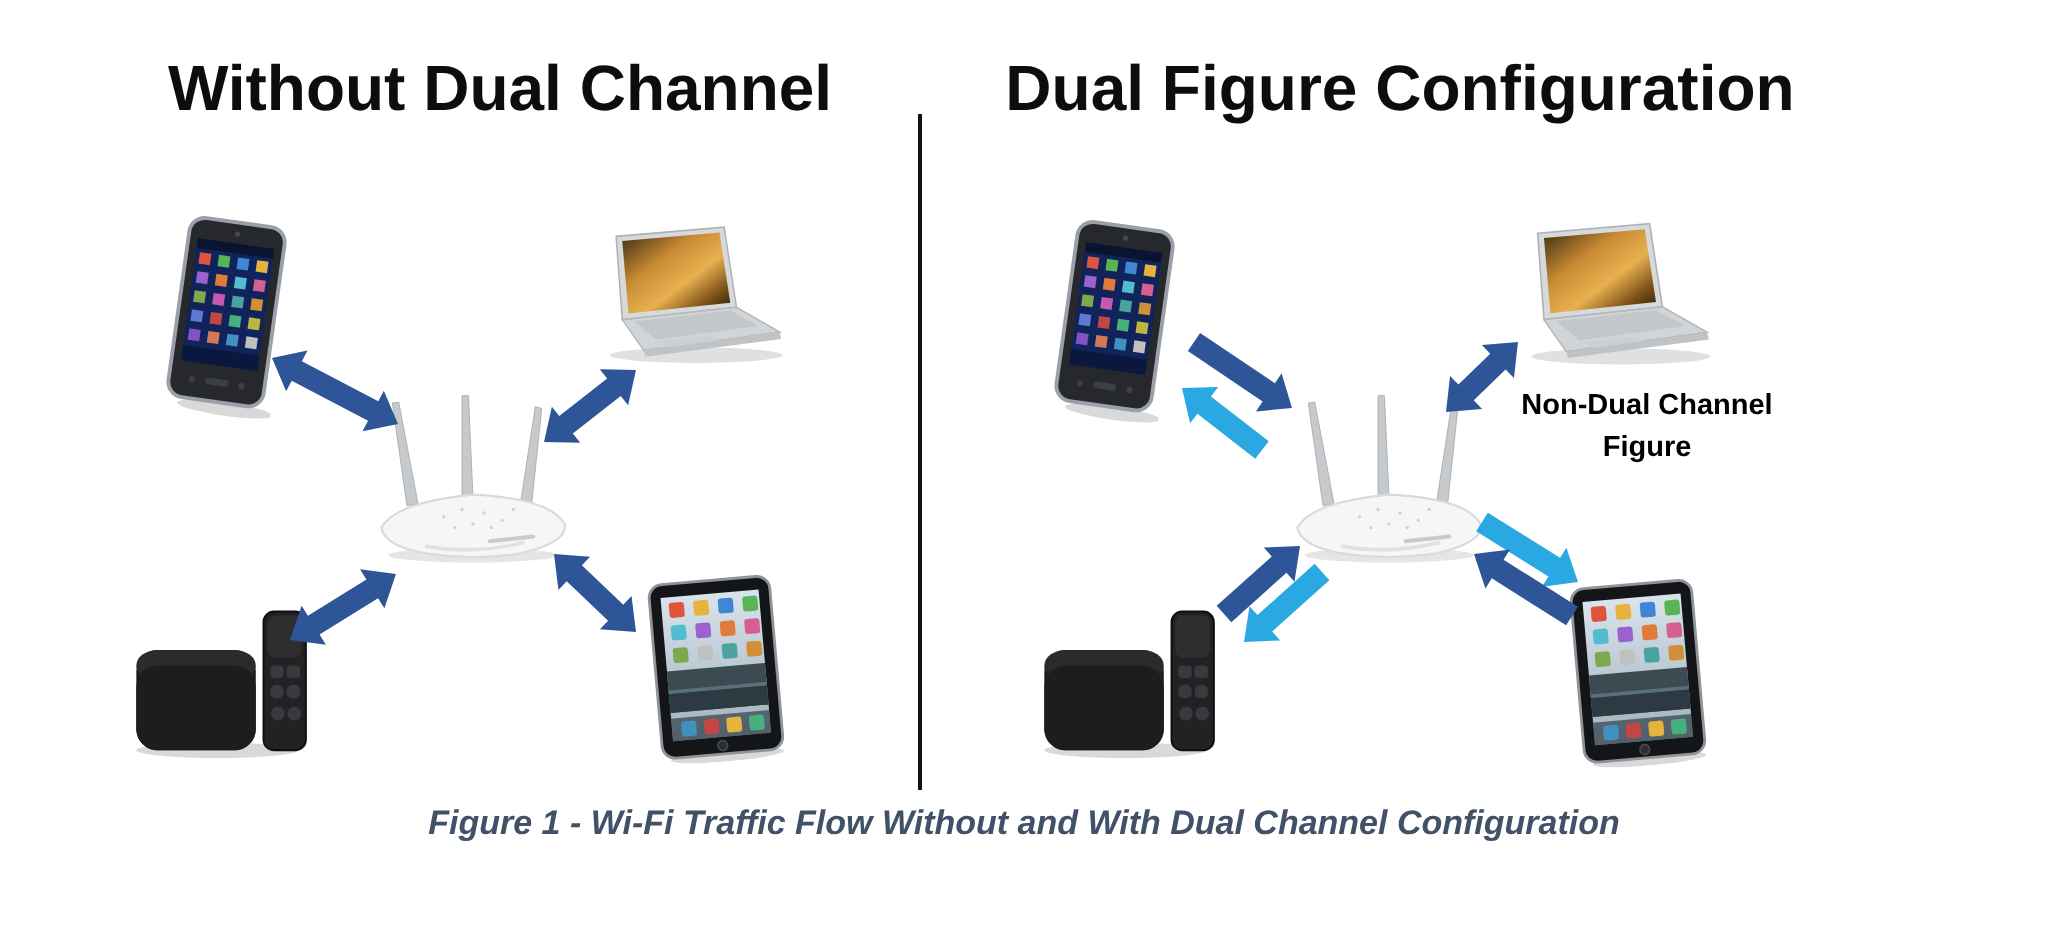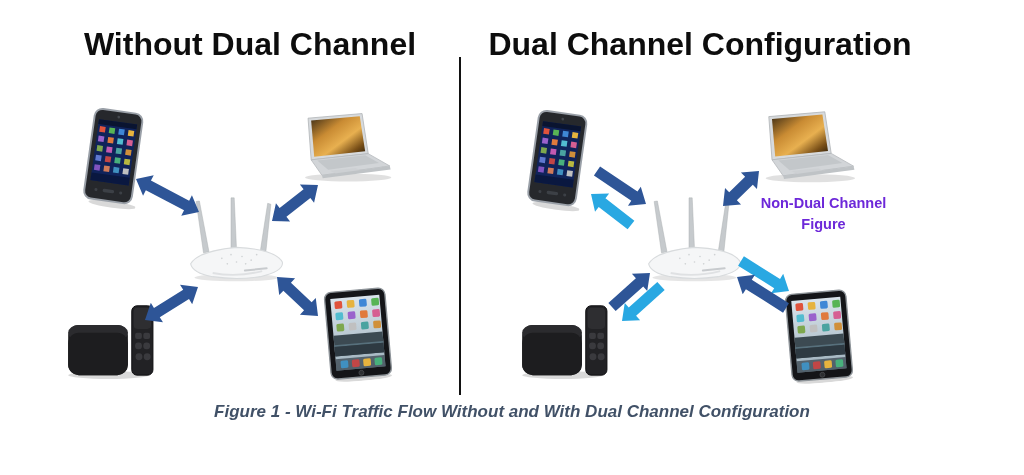--- a/index.html
+++ b/index.html
@@ -8,21 +8,21 @@
   .title{position:absolute;margin:0;font-size:32px;font-weight:600;color:#0d0d0d;
          text-align:center;letter-spacing:0px;}
   .title.left{left:30px;top:26px;width:440px;}
   .title.right{left:470px;top:26px;width:460px;}
   .divider{position:absolute;left:459px;top:57px;width:2px;height:338px;background:#121212;}
   .device{position:absolute;}
   .device svg{width:100%;height:100%;display:block;overflow:visible;}
   .rot-cw{transform:rotate(8deg);}
   .rot-ccw{transform:rotate(-5deg);}
   .client-label{position:absolute;left:756px;top:193px;width:135px;text-align:center;
-                font-size:14.5px;font-weight:600;color:#6d28d9;line-height:1.45;}
+                font-size:14.5px;font-weight:600;color:#000000;line-height:1.45;}
   .caption{position:absolute;left:0;top:402px;width:1024px;text-align:center;
            font-style:italic;font-weight:700;font-size:17px;color:#415167;}
   #arrow-layer svg{position:absolute;overflow:visible;}
   .defs-holder{position:absolute;width:0;height:0;overflow:hidden;}
 </style>
 </head>
 <body>
 
 <div class="defs-holder">
 <svg width="0" height="0" aria-hidden="true">
@@ -141,21 +141,21 @@
           <circle cx="78" cy="64" r="0.9" fill="#cfd2d4"></circle>
       <rect x="64" y="79" width="26" height="2.2" rx="1" fill="#c8cbce" transform="rotate(-6 77 80)"></rect>
     </symbol>
   </defs>
 </svg>
 </div>
 
 <div class="stage">
 
   <h1 class="title left">Without Dual Channel</h1>
-  <h1 class="title right">Dual Channel Configuration</h1>
+  <h1 class="title right">Dual Figure Configuration</h1>
 
   <div class="divider"></div>
 
   <div class="device rot-cw" style="left:84px;top:108px;width:58px;height:100px;">
     <svg viewBox="0 0 60 104">
         <use href="#sym-phone"></use>
       </svg>
   </div>
   <div class="device" style="left:288px;top:112px;width:108px;height:71px;">
     <svg viewBox="0 0 140 92">

